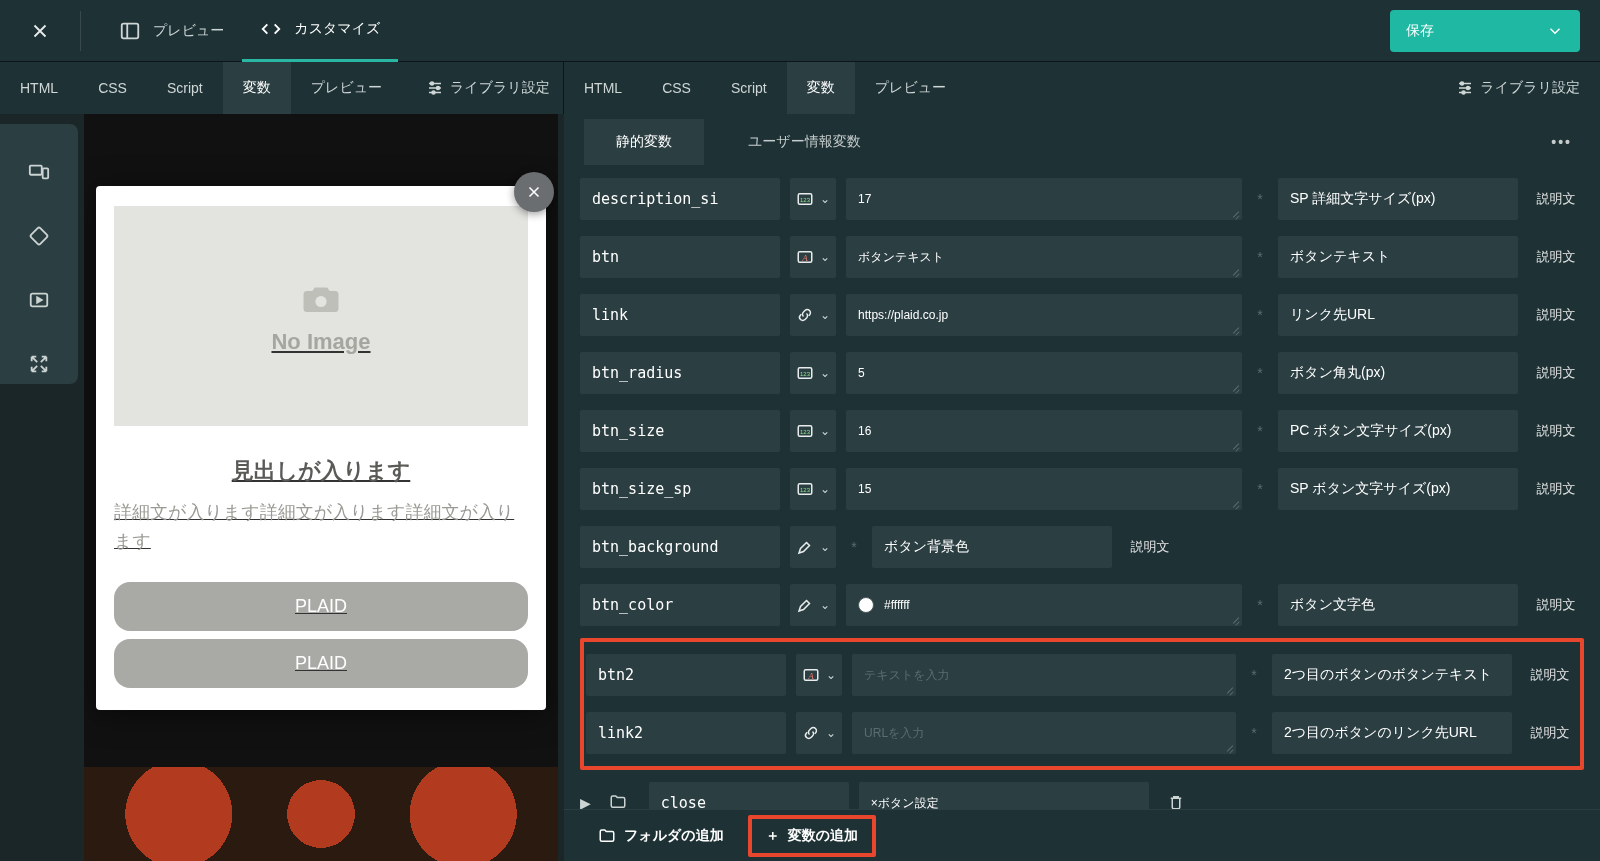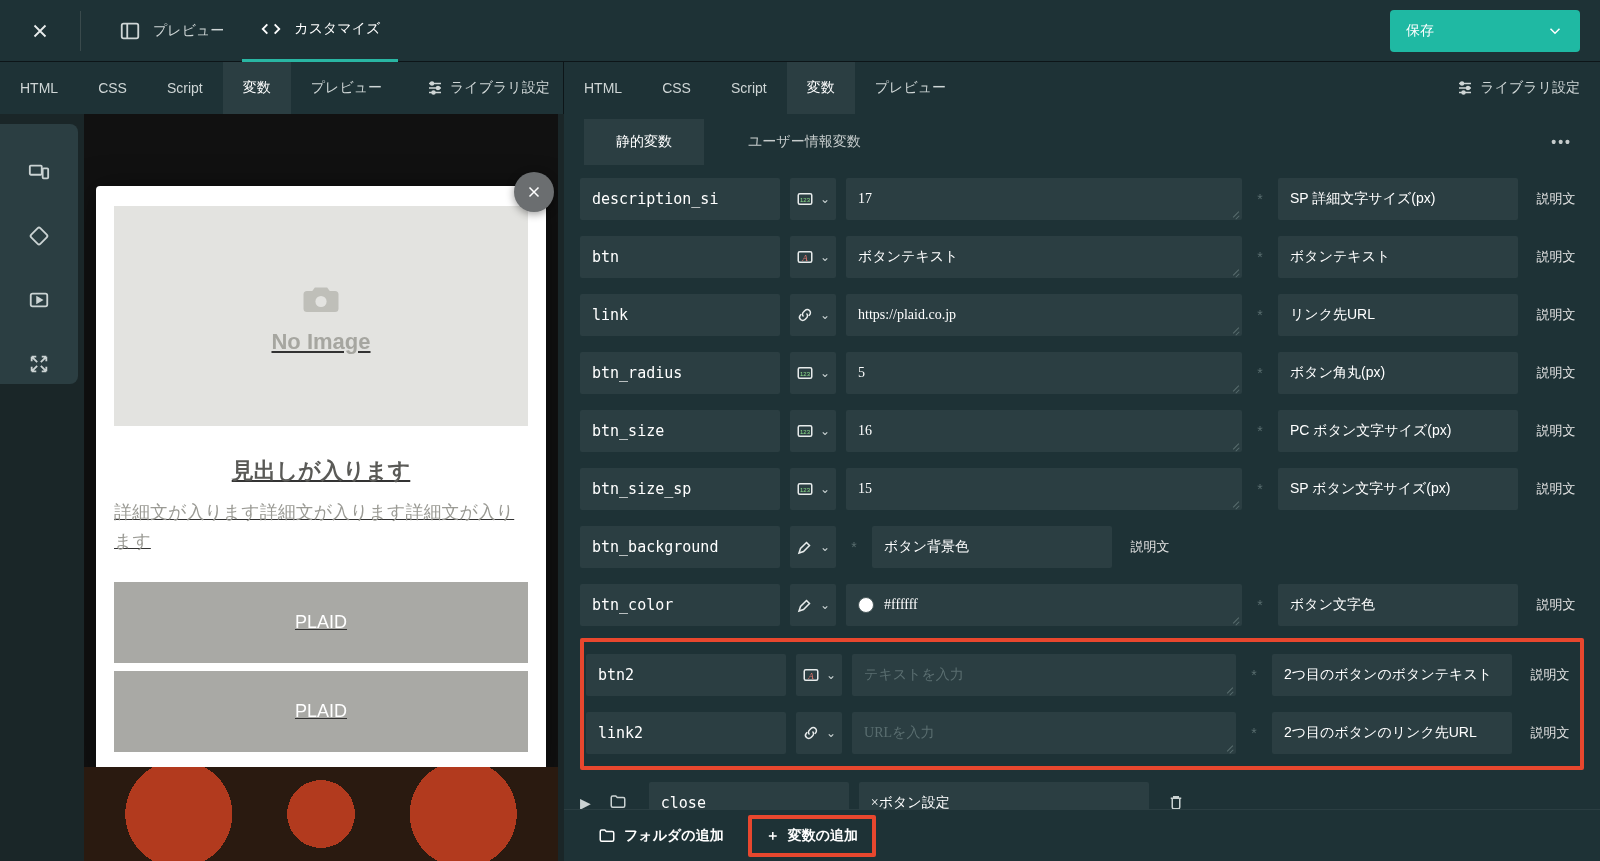--- a/index.html
+++ b/index.html
@@ -30,37 +30,37 @@
   .leftcol { width: 564px; background: #1a2628; position: relative; display: flex; }
   .sidebar { width: 78px; background: #2b3e42; display: flex; flex-direction: column; align-items: center; padding-top: 28px; gap: 24px; border-radius: 0 8px 8px 0; margin-top: 10px; height: 260px;}
   .sidebar .sbtn { width: 40px; height: 40px; display: flex; align-items: center; justify-content: center; cursor: pointer; color: #cbd3d3; }
   .preview-stage { flex: 1; background: #111; margin: 0 6px; position: relative; overflow: hidden; }
   .modal-card { position: absolute; top: 72px; left: 12px; right: 12px; background: #fff; border-radius: 4px; padding: 20px 18px 22px; color: #333; box-shadow: 0 4px 30px rgba(0,0,0,.5); text-decoration: underline; }
   .modal-close { position: absolute; top: -14px; right: -8px; width: 40px; height: 40px; border-radius: 50%; background: #6b6e70; color: #fff; display: flex; align-items: center; justify-content: center; box-shadow: 0 2px 8px rgba(0,0,0,.4); cursor: pointer; font-size: 18px; }
   .noimg { background: #e3e3e0; height: 220px; display: flex; flex-direction: column; align-items: center; justify-content: center; color: #a6a6a0; }
   .noimg-text { margin-top: 10px; font-size: 22px; font-weight: 600; }
   .modal-head { text-align: center; font-size: 22px; font-weight: 600; color: #5a5a57; margin: 30px 0 12px; }
   .modal-desc { color: #9a9a94; font-size: 18px; line-height: 1.6; margin-bottom: 26px; }
-  .modal-btn { background: #a9a9a5; color: #fff; text-align: center; padding: 30px 0; border-radius: 0; margin-top: 8px; font-size: 18px; cursor: pointer; }
+  .modal-btn { background: #a9a9a5; color: #fff; text-align: center; padding: 14px 0; border-radius: 16px; margin-top: 8px; font-size: 18px; cursor: pointer; }
   .food-strip { position: absolute; bottom: 0; left: 0; right: 0; height: 94px; background: radial-gradient(circle at 20% 50%, #b23a1e 0 14%, transparent 14%), radial-gradient(circle at 50% 50%, #b23a1e 0 14%, transparent 14%), radial-gradient(circle at 80% 50%, #b23a1e 0 14%, transparent 14%), #2a1a10; }
 
   
   .rightcol { flex: 1; background: #1e3236; display: flex; flex-direction: column; }
   .innertabs { height: 56px; display: flex; align-items: center; padding: 0 20px; gap: 0; }
   .innertab { padding: 14px 32px; background: #2b3e42; color: #fff; cursor: pointer; font-size: 14px; }
   .innertab.inactive { background: transparent; color: #c6cccc; margin-left: 12px; }
   .dots { margin-left: auto; color: #c6cccc; letter-spacing: 2px; cursor: pointer; padding: 8px; font-weight: bold; }
 
   .varlist { flex: 1; overflow: auto; padding: 0 16px 10px 16px; }
   .varrow { display: flex; align-items: center; gap: 10px; padding: 8px 0; }
   .highlight-group { border: 4px solid #e8472e; border-radius: 2px; padding: 4px 2px; margin: 4px 0; }
   .cell { background: #2b3e42; height: 42px; display: flex; align-items: center; padding: 0 12px; border-radius: 2px; }
   .cell.name { flex: 0 0 200px; font-family: ui-monospace, monospace; color: #fff; font-size: 15px; white-space: nowrap; overflow: hidden; }
   .cell.type { flex: 0 0 42px; justify-content: center; gap: 6px; padding: 0 6px; }
-  .cell.val  { flex: 1; position: relative; font-family: Liberation Serif, serif; color: #fff; font-size: 14px; }
+  .cell.val  { flex: 1; position: relative; font-family: Liberation Sans, sans-serif; color: #fff; font-size: 12px; }
   .cell.val .placeholder { color: #5a6e70; }
   .cell.val .corner { position: absolute; right: 2px; bottom: 2px; width: 10px; height: 10px; }
   .cell.val .corner::before, .cell.val .corner::after { content: ""; position: absolute; background: #5a6e70; }
   .cell.val .corner::before { width: 8px; height: 1px; right: 0; bottom: 3px; transform: rotate(-45deg); }
   .cell.val .corner::after  { width: 5px; height: 1px; right: 0; bottom: 0; transform: rotate(-45deg); }
   .asterisk { width: 16px; color: #5a6e70; text-align: center; flex: 0 0 16px; }
   .cell.label { flex: 0 0 240px; color: #fff; font-size: 14px; }
   .descpill { flex: 0 0 56px; height: 42px; display: flex; align-items: center; justify-content: center; color: #e5e5e5; font-size: 13px; }
 
   .type-ico { width: 18px; height: 18px; display: flex; align-items: center; justify-content: center; }

